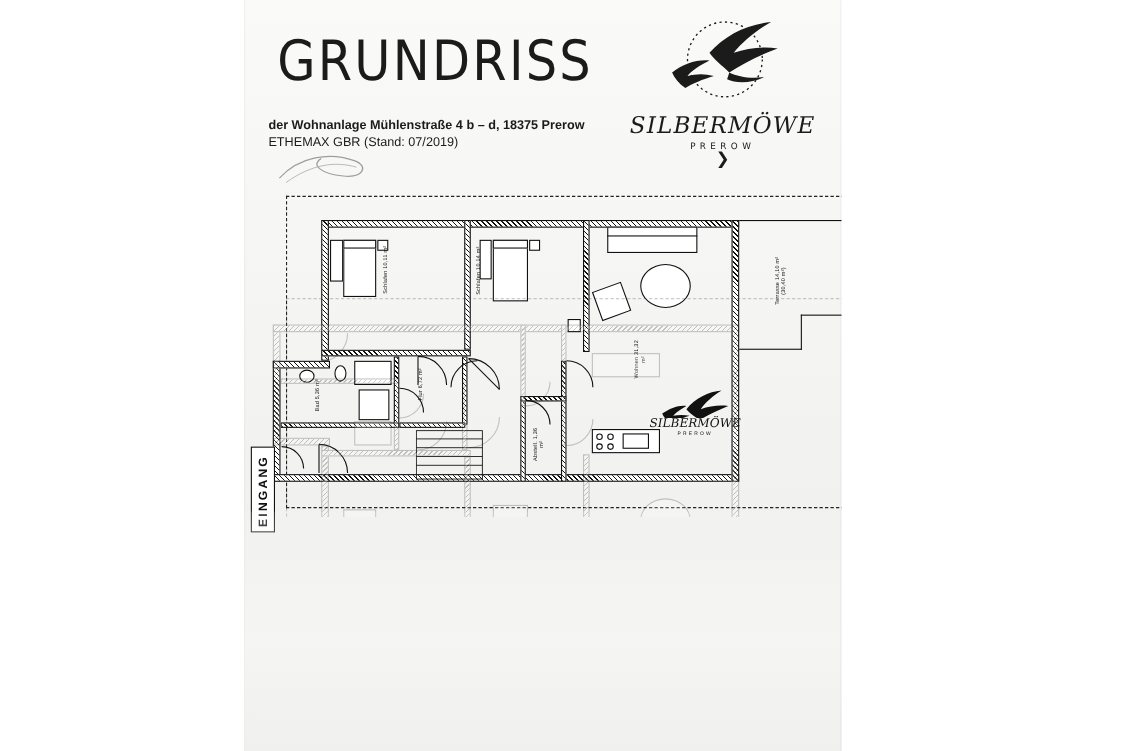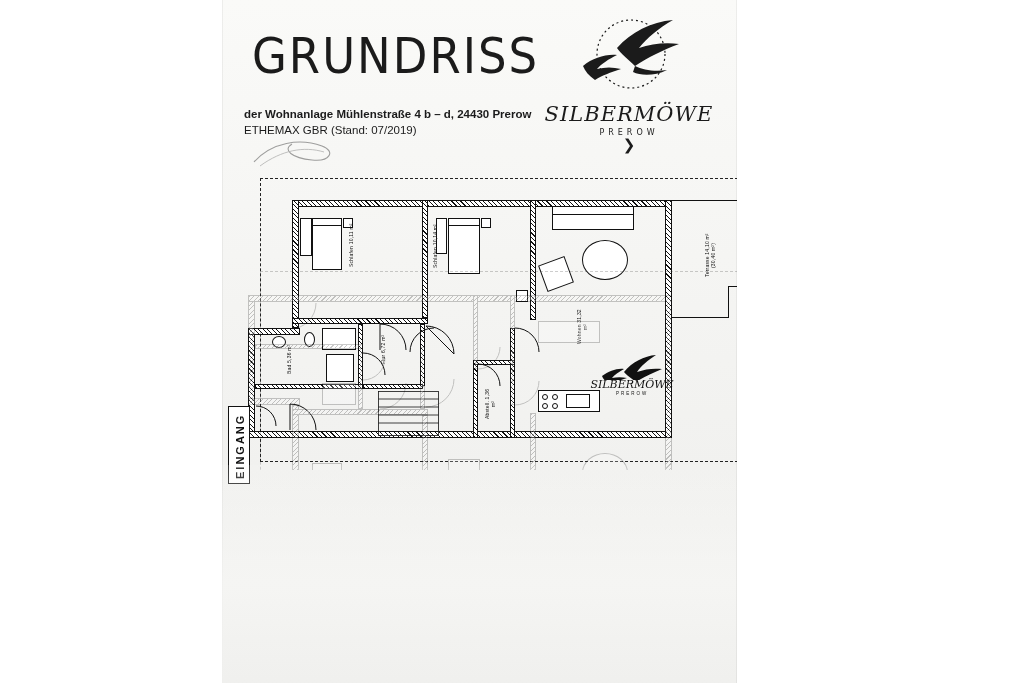--- a/index.html
+++ b/index.html
@@ -22,20 +22,21 @@
   
   .sheet {
     position: absolute;
     left: 222px;
     top: 0px;
     width: 515px;
     height: 683px;
     background: #f7f7f5;
     background-image: linear-gradient(180deg, #fafaf8 0%, #f4f4f2 45%, #ededeb 100%);
     overflow: hidden;
+    padding-left: 28px;
   }
   
   .sheet::before,
   .sheet::after {
     content: "";
     position: absolute;
     top: 0;
     bottom: 0;
     width: 1px;
     background: rgba(0,0,0,0.05);
@@ -253,21 +254,21 @@
     pointer-events: none;
   }
 </style>
 </head>
 <body>
 
 <div class="page">
   <div class="sheet">
 
     <div class="title">GRUNDRISS</div>
-    <div class="subtitle1">der Wohnanlage Mühlenstraße 4 b – d, 24430 Prerow</div>
+    <div class="subtitle1">der Wohnanlage Mühlenstraße 4 b – d, 18375 Prerow</div>
     <div class="subtitle2">ETHEMAX GBR (Stand: 07/2019)</div>
 
     <svg class="scribble" viewBox="0 0 90 34">
       <path d="M2 26 C 20 6, 48 2, 70 10 C 84 15, 78 26, 60 24 C 40 22, 30 14, 40 8" fill="none" stroke="#555" stroke-width="1.1"></path>
       <path d="M8 30 C 30 14, 52 10, 72 16" fill="none" stroke="#777" stroke-width="0.8"></path>
     </svg>
 
     <div class="logo">
       <svg width="180" height="90" viewBox="0 0 180 90">
         <circle cx="92" cy="40" r="34" fill="none" stroke="#1b1b1b" stroke-width="1.2" stroke-dasharray="2 3"></circle>

